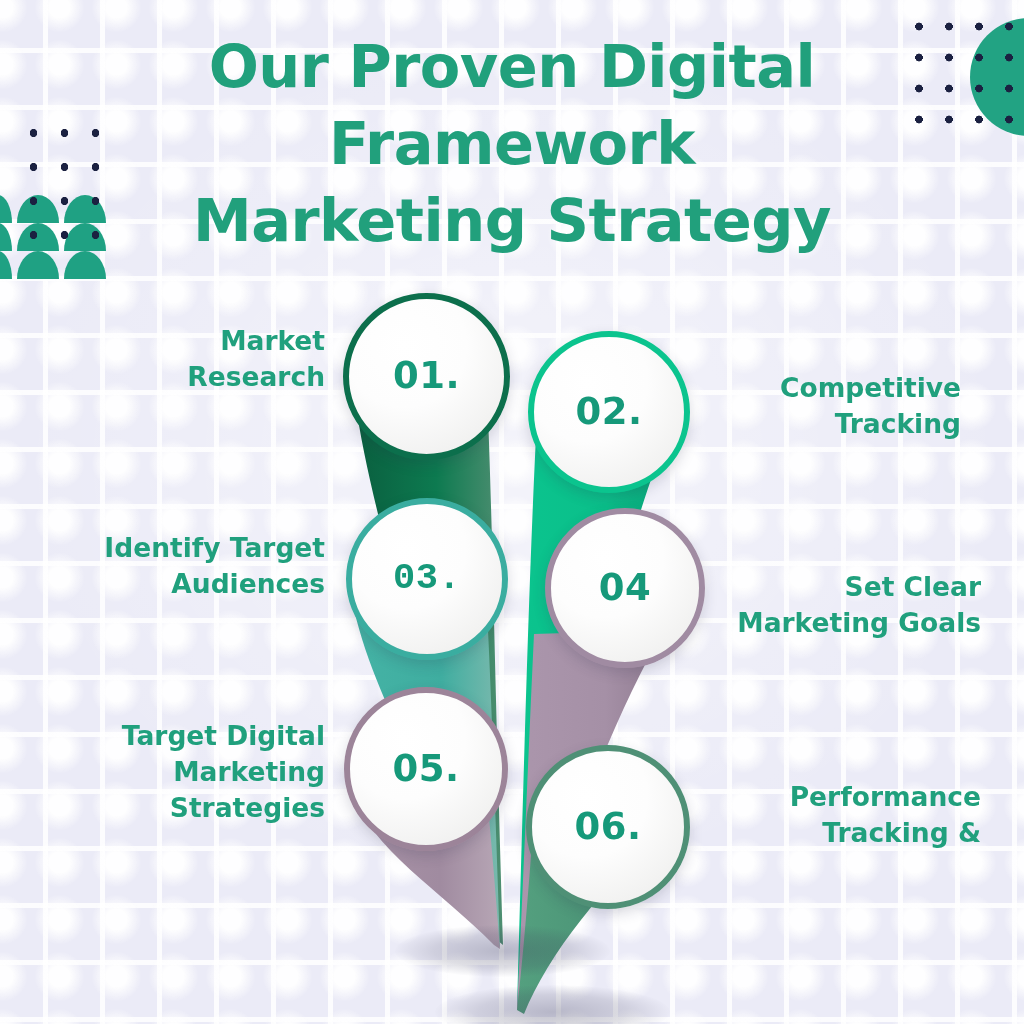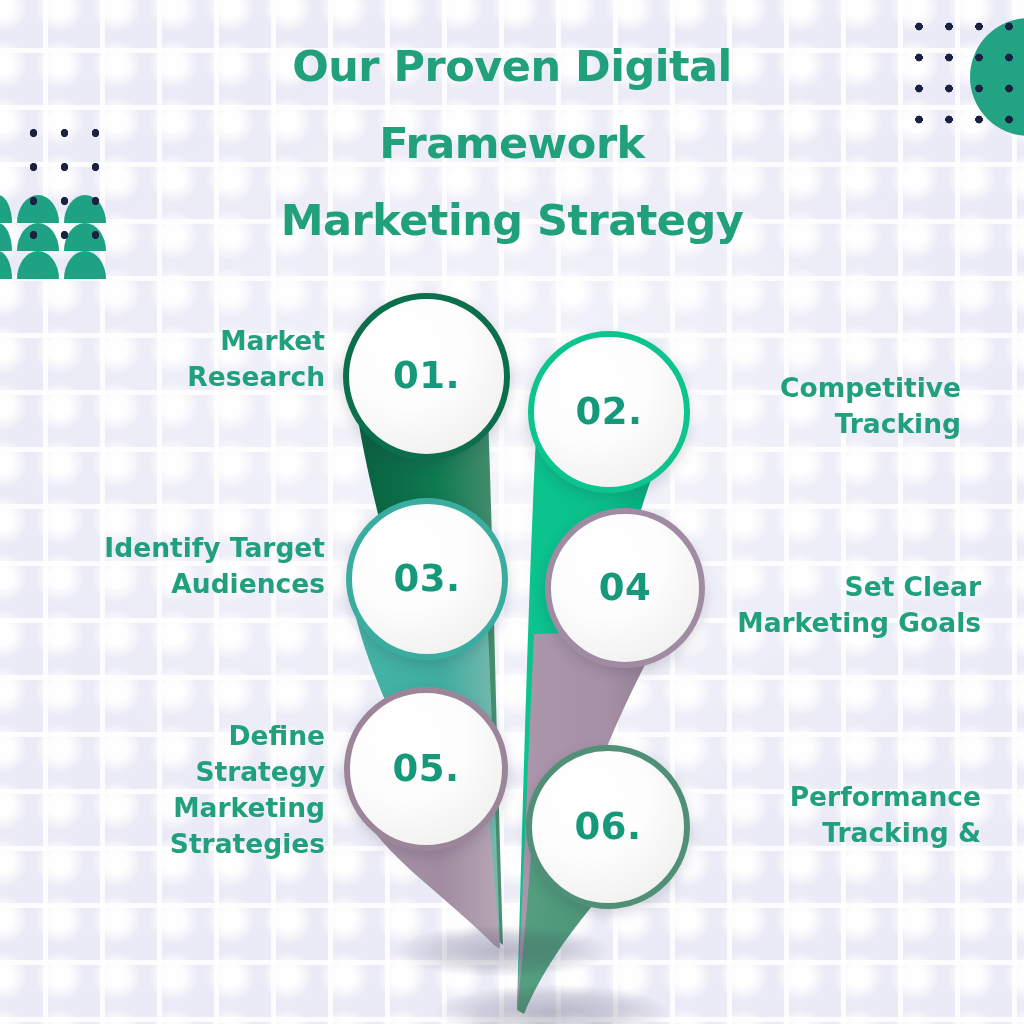--- a/index.html
+++ b/index.html
@@ -87,21 +87,21 @@
   .title {
     position: absolute;
     left: 0;
     right: 0;
     top: 28px;
     text-align: center;
     z-index: 6;
     padding: 0 110px;
   }
   .title-line {
-    font-size: 43px;
+    font-size: 59px;
     line-height: 77px;
     font-weight: 700;
     color: #21a07c;
     letter-spacing: -0.5px;
     white-space: nowrap;
   }
 
   
   .pins { position: absolute; inset: 0; z-index: 5; }
   .pin-svg { position: absolute; left: 0; top: 0; }
@@ -214,41 +214,41 @@
     </div>
 
     <div class="pin-circle" style="left:528px; top:331px; width:150px; height:150px; border:6px solid #0bc48e;">
       <span class="pin-num">02.</span>
     </div>
     <div class="pin-label left-align" style="left:701px; top:370px; width:260px;">
       <div>Competitive</div>
       <div>Tracking</div>
     </div>
 
-    <div class="pin-circle" style="left:346px; top:498px; width:150px; height:150px; border:6px solid #3aada0;">
+    <div class="pin-circle" style="left:346px; top:498px; width:150px; height:150px; border:6px solid #3aada0;font-family:Liberation Mono, monospace;">
       <span class="pin-num">03.</span>
     </div>
     <div class="pin-label right-align" style="left:75px; top:530px; width:250px;">
       <div>Identify Target</div>
       <div>Audiences</div>
     </div>
 
     <div class="pin-circle" style="left:529px; top:508px; width:148px; height:148px; border:6px solid #a08ba2;margin-left:16px;">
       <span class="pin-num">04</span>
     </div>
     <div class="pin-label left-align" style="left:701px; top:569px; width:280px;">
       <div>Set Clear</div>
       <div>Marketing Goals</div>
     </div>
 
     <div class="pin-circle" style="left:344px; top:687px; width:152px; height:152px; border:6px solid #9c8499;">
       <span class="pin-num">05.</span>
     </div>
     <div class="pin-label right-align" style="left:95px; top:718px; width:230px;">
-      <div>Define Strategy</div>
+      <div>Target Digital</div>
       <div>Marketing</div>
       <div>Strategies</div>
     </div>
 
     <div class="pin-circle" style="left:526px; top:745px; width:152px; height:152px; border:6px solid #4f9076;">
       <span class="pin-num">06.</span>
     </div>
     <div class="pin-label left-align" style="left:701px; top:779px; width:280px;">
       <div>Performance</div>
       <div>Tracking &amp;</div>

